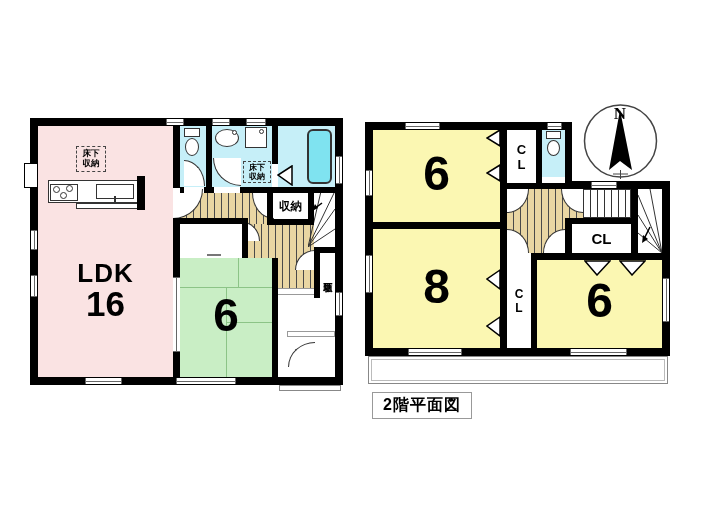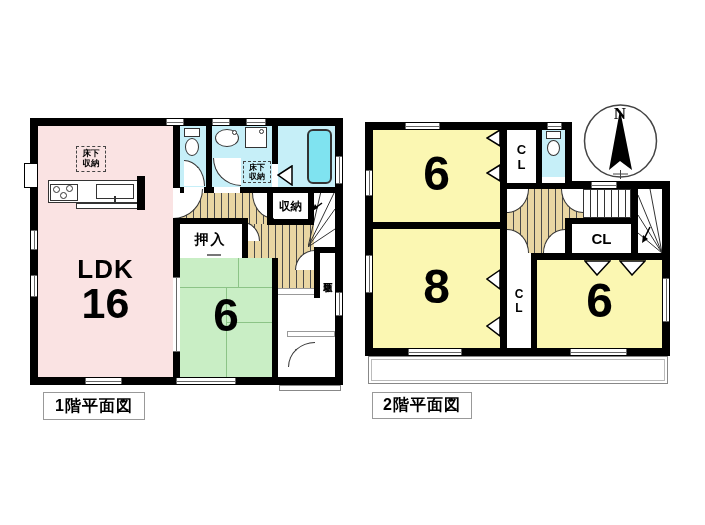--- a/index.html
+++ b/index.html
@@ -127,42 +127,36 @@
   <div class="winH" style="left:176px;top:378px;width:60px;height:6px;"></div>
   <div class="a" style="left:24px;top:163px;width:14px;height:25px;background:#fff;border:1px solid #000;box-sizing:border-box;"></div>
   <div class="winV" style="left:31px;top:230px;width:6px;height:20px;"></div>
   <div class="winV" style="left:31px;top:275px;width:6px;height:22px;"></div>
   <div class="winV" style="left:336px;top:156px;width:6px;height:28px;"></div>
   <div class="winV" style="left:336px;top:292px;width:6px;height:24px;"></div>
   <div class="winV" style="left:173px;top:277px;width:7px;height:75px;"></div>
 
   <div class="a cc" style="left:38px;top:238px;width:135px;height:104px;flex-direction:column;">
     <span class="num" style="font-size:26px;letter-spacing:1px;">LDK</span>
-    <span class="num" style="font-size:43px;">16</span>
+    <span class="num" style="font-size:35px;">16</span>
   </div>
   <div class="a cc" style="left:180px;top:281px;width:92px;height:68px;">
     <span class="num" style="font-size:46px;">6</span>
   </div>
-  <div class="a cc" style="left:179px;top:224px;width:63px;height:32px;">
-    <span style="font-weight:bold;font-size:14px;letter-spacing:2px;">押入</span>
-  </div>
   <div class="a cc" style="left:273px;top:193px;width:35px;height:26px;">
     <span style="font-weight:bold;font-size:11.5px;">収納</span>
   </div>
   <div class="a cc dash" style="left:76px;top:146px;width:28px;height:24px;">
     <span style="width:20px;">床下収納</span>
   </div>
   <div class="a cc dash" style="left:243px;top:161px;width:26px;height:20px;">
     <span style="width:18px;font-size:8px;">床下収納</span>
   </div>
   <div class="a cc" style="left:320px;top:254px;width:15px;height:44px;">
     <span class="vtext" style="font-size:9px;">下駄箱</span>
-  </div>
-  <div class="title-box" style="left:43px;top:392px;width:100px;height:26px;">
-    <span>1階平面図</span>
   </div>
 
   <div class="a yellow" style="left:373px;top:130px;width:127px;height:92px;"></div>
   <div class="a yellow" style="left:373px;top:229px;width:127px;height:119px;"></div>
   <div class="a yellow" style="left:537px;top:260px;width:125px;height:88px;"></div>
   <div class="a cyan" style="left:542px;top:130px;width:23px;height:47px;"></div>
   <div class="a stripesV" style="left:507px;top:189px;width:76px;height:29px;"></div>
   <div class="a stripesV" style="left:507px;top:218px;width:58px;height:35px;"></div>
   <div class="a treads" style="left:583px;top:189px;width:48px;height:29px;"></div>
   <div class="a white" style="left:507px;top:130px;width:29px;height:53px;"></div>

